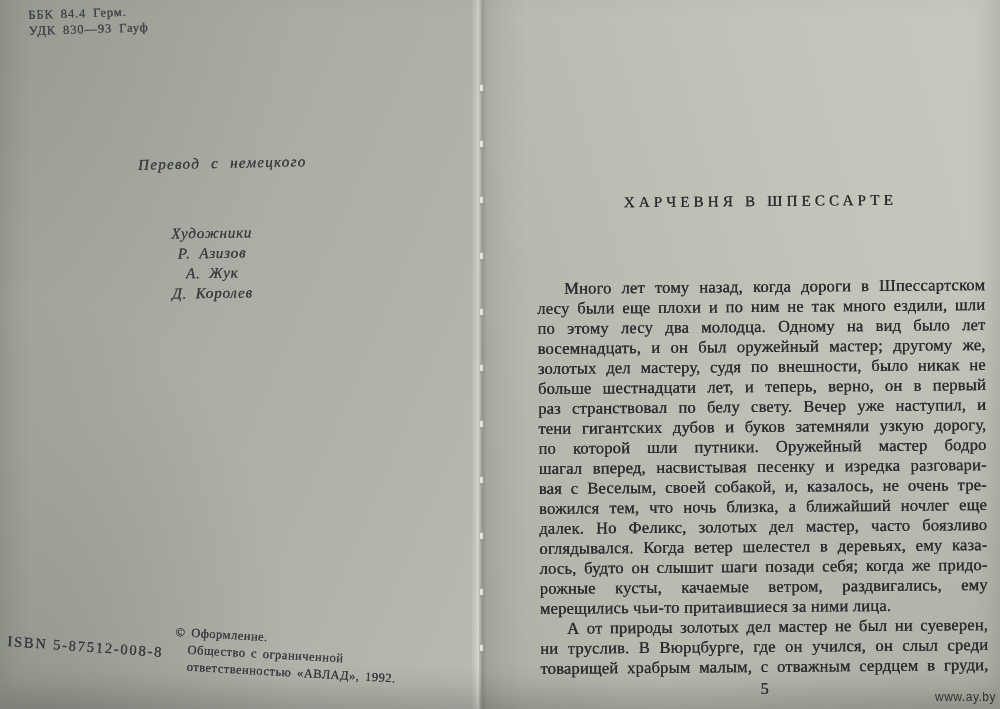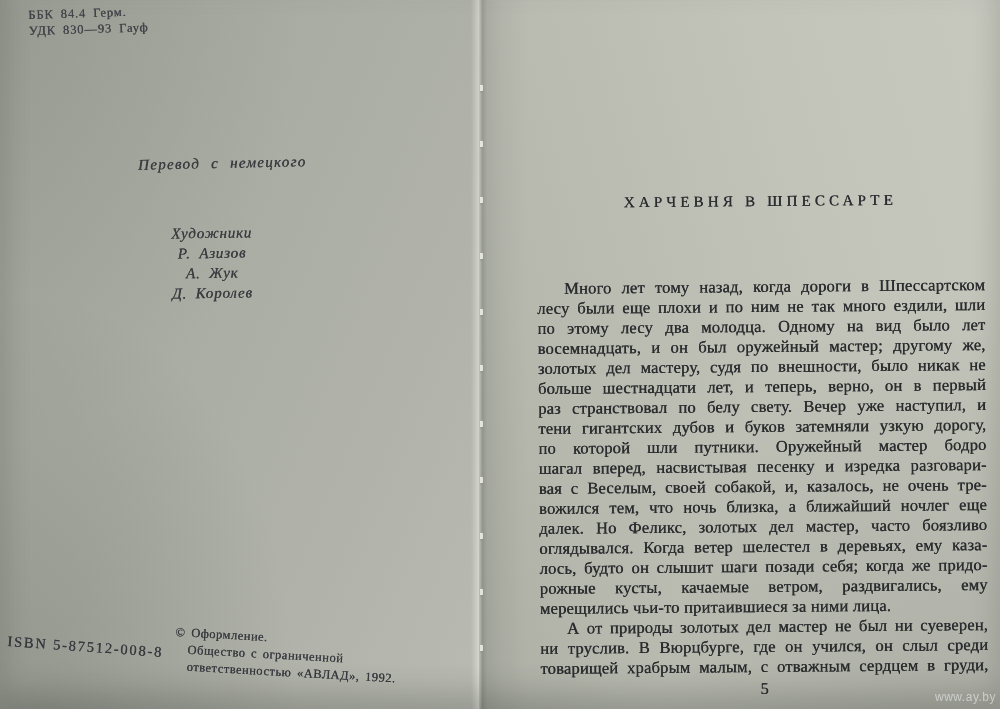--- a/index.html
+++ b/index.html
@@ -84,21 +84,21 @@
   .bline{text-align:justify;text-align-last:justify;}
   .para .bline:first-child{text-indent:27px;}
   .para.end-left .bline:last-child{text-align-last:left;}
   .page-number{
     position:absolute;top:679px;left:0;width:100%;text-align:center;
     font-size:16.5px;color:#2d2f32;text-shadow:.3px 0 0 currentColor;
   }
   .watermark{
     position:absolute;right:4px;bottom:5px;
     font-family:"Liberation Sans","DejaVu Sans",sans-serif;
-    font-size:12px;letter-spacing:.5px;color:#ffffff;opacity:.72;
+    font-size:12px;letter-spacing:.5px;color:#000000;opacity:.72;
   }
 </style>
 </head>
 <body>
 
 <div class="photo">
 
   <div class="page-left"></div>
   <div class="page-right"></div>
   <div class="gutter"></div>

